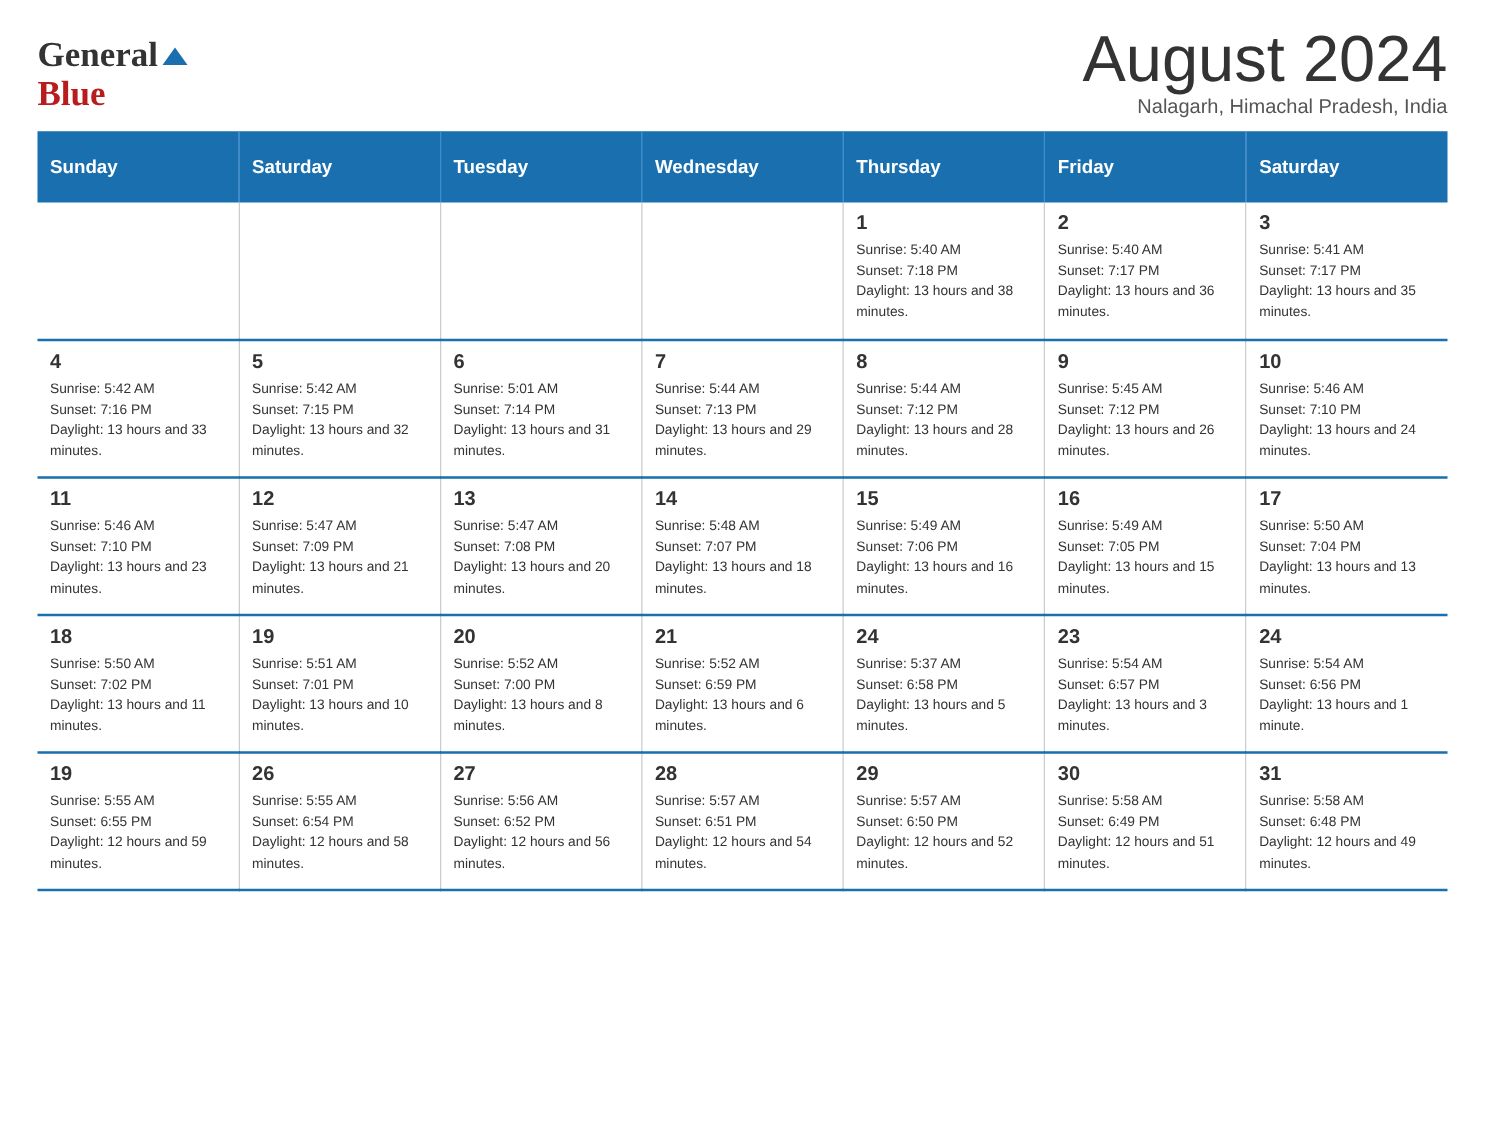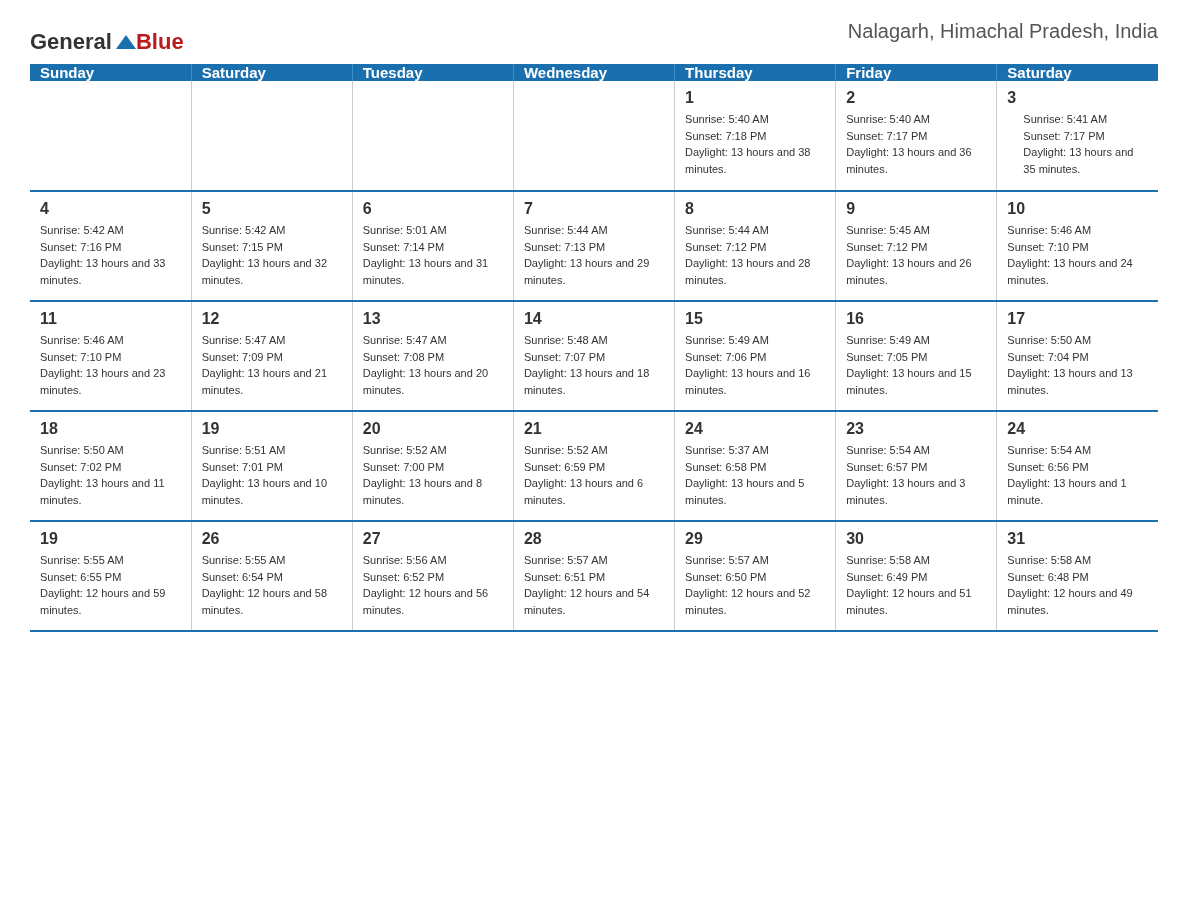--- a/index.html
+++ b/index.html
@@ -12,26 +12,27 @@
       min-height: 918px;
     }
     .header {
       display: flex;
       justify-content: space-between;
       align-items: flex-start;
       margin-bottom: 10px;
     }
     .logo {
       display: flex;
-      flex-direction: row;
-      font-size: 22px;
+      flex-direction: column;
+      font-size: 28px;
       font-weight: bold;
       color: #333;
       line-height: 1.1;
       padding-top: 10px;
+      font-family: Liberation Serif, serif;
     }
     .logo-general { color: #333; }
     .logo-blue { color: #b91c1c; }
     .logo-triangle {
       display: inline-block;
       width: 0; height: 0;
       border-left: 10px solid transparent;
       border-right: 10px solid transparent;
       border-top: 14px solid #1a6faf;
       margin-left: 4px;
@@ -45,33 +46,33 @@
     .title-block {
       text-align: right;
     }
     .title-block h1 {
       font-size: 52px;
       font-weight: 300;
       color: #333;
       line-height: 1.1;
     }
     .title-block h2 {
-      font-size: 20px;
+      font-size: 16px;
       font-weight: normal;
       color: #555;
     }
     table {
       width: 100%;
       border-collapse: collapse;
       margin-top: 10px;
     }
     thead tr th {
       background-color: #1a6faf;
       color: #fff;
-      padding: 0 10px;
+      padding: 20px 10px;
       text-align: left;
       font-size: 15px;
       font-weight: bold;
       border-right: 1px solid #3a8fcf;
     }
     thead tr th:last-child { border-right: none; }
     tbody tr {
       border-bottom: 2px solid #1a6faf;
     }
     tbody tr td {
@@ -104,20 +105,21 @@
   <div class="logo">
     <div class="logo-line">
       <span class="logo-general">General</span>
       <span class="logo-triangle"></span>
     </div>
     <div>
       <span class="logo-blue">Blue</span>
     </div>
   </div>
   <div class="title-block">
+    <h1>August 2024</h1>
     <h2>Nalagarh, Himachal Pradesh, India</h2>
   </div>
 </div>
 
 <table>
   <thead>
     <tr>
       <th>Sunday</th>
       <th>Saturday</th>
       <th>Tuesday</th>
@@ -140,21 +142,21 @@
 Daylight: 13 hours and 38 minutes.</div>
         </td>
         <td>
           <span class="day-number">2</span>
           <div class="day-info" style="white-space: pre-line;">Sunrise: 5:40 AM
 Sunset: 7:17 PM
 Daylight: 13 hours and 36 minutes.</div>
         </td>
         <td>
           <span class="day-number">3</span>
-          <div class="day-info" style="white-space: pre-line; margin-left: 16px;">Sunrise: 5:41 AM
+          <div class="day-info" style="white-space: pre-line;">Sunrise: 5:41 AM
 Sunset: 7:17 PM
 Daylight: 13 hours and 35 minutes.</div>
         </td>
       </tr>
       <tr>
         <td>
           <span class="day-number">4</span>
           <div class="day-info" style="white-space: pre-line;">Sunrise: 5:42 AM
 Sunset: 7:16 PM
 Daylight: 13 hours and 33 minutes.</div>

